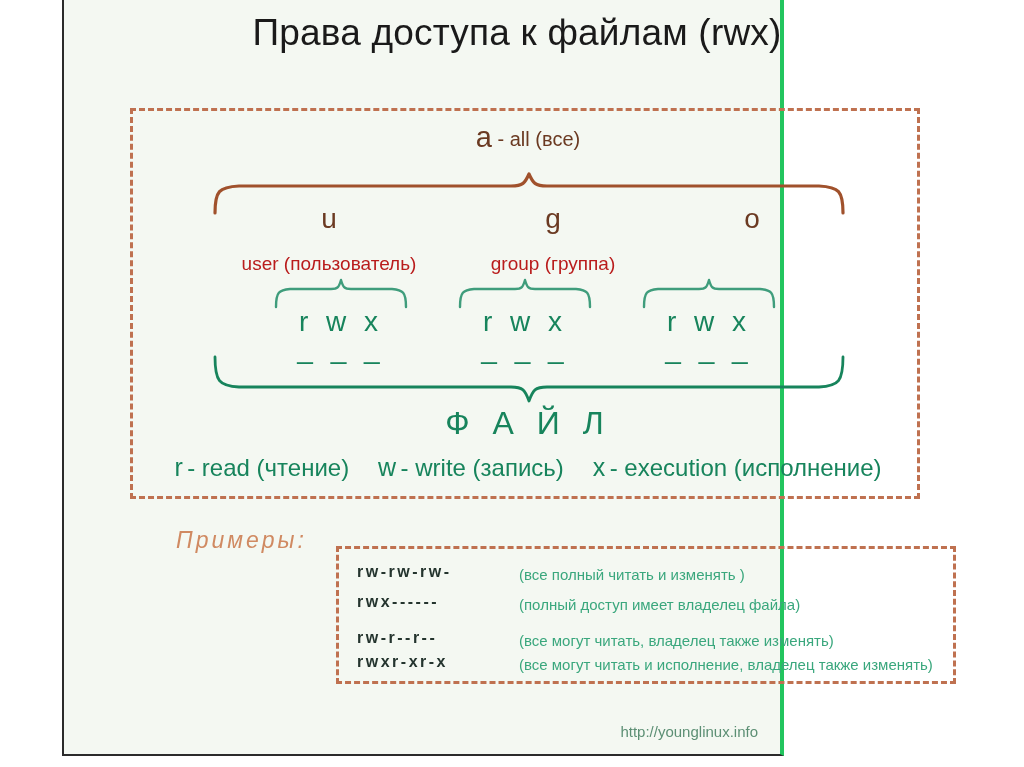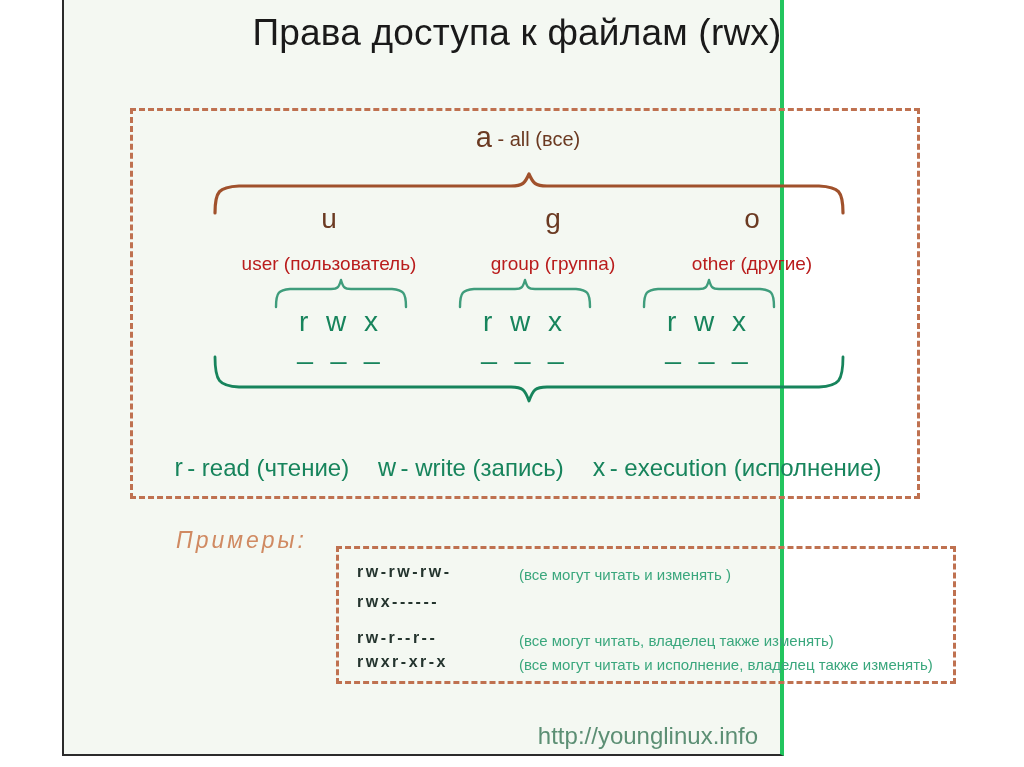--- a/index.html
+++ b/index.html
@@ -232,22 +232,22 @@
     top: 3px;
     font-size: 15px;
     color: #3aa77d;
     white-space: nowrap;
   }
 
   
   .footer-url {
     position: absolute;
     right: 22px;
-    bottom: 4px;
-    font-size: 24px;
+    bottom: 14px;
+    font-size: 15px;
     color: #5c8f74;
     white-space: nowrap;
   }
 
   svg { display: block; overflow: visible; }
 </style>
 </head>
 <body>
 
 <div id="stage">
@@ -271,21 +271,20 @@
 
       <div class="ugo-row">
         <div class="ugo-letter" style="left:78px;  width:236px;">u</div>
         <div class="ugo-letter" style="left:330px; width:180px;">g</div>
         <div class="ugo-letter" style="left:524px; width:190px;">o</div>
       </div>
 
       <div class="ugo-desc-row">
         <div class="ugo-desc" style="left:68px;  width:256px;">user (пользователь)</div>
         <div class="ugo-desc" style="left:328px; width:184px;">group (группа)</div>
-        <div class="ugo-desc" style="left:520px; width:198px;">other (другие)</div>
       </div>
 
       <div class="brace-small" style="left:140px; width:136px;">
         <svg width="136" height="28" viewBox="0 0 136 28" aria-hidden="true">
           <path d="M3,28 C3,13 6,11 17,10 L58,10 C65,10 66,8 68,1
                    C70,8 71,10 78,10 L119,10 C130,11 133,13 133,28" fill="none" stroke="#3f9d7c" stroke-width="2.4" stroke-linecap="round" stroke-linejoin="round"></path>
         </svg>
       </div>
       <div class="brace-small" style="left:324px; width:136px;">
         <svg width="136" height="28" viewBox="0 0 136 28" aria-hidden="true">
@@ -313,45 +312,47 @@
         <div class="rwx-dashes">_ _ _</div>
       </div>
 
       <div class="brace-bottom">
         <svg width="636" height="45" viewBox="0 0 636 45" aria-hidden="true">
           <path d="M4,0 C4,24 8,29 28,30 L300,30 C312,30 314,33 318,44
                    C322,33 324,30 336,30 L608,30 C628,29 632,24 632,0" fill="none" stroke="#17845c" stroke-width="2.8" stroke-linecap="round" stroke-linejoin="round"></path>
         </svg>
       </div>
 
+      <div class="file-label">Ф А Й Л</div>
 
       <div class="legend">
         <span class="lg-key">r</span>
         <span class="lg-txt">- read (чтение)</span>
         <span class="lg-sep"></span>
         <span class="lg-key">w</span>
         <span class="lg-txt">- write (запись)</span>
         <span class="lg-sep"></span>
         <span class="lg-key">x</span>
         <span class="lg-txt">- execution (исполнение)</span>
       </div>
 
     </div>
 
     <div class="examples-label">Примеры:</div>
 
     <div class="examples-box">
 
       <div class="ex-row" style="top:14px;">
         <div class="ex-perm">rw-rw-rw-</div>
-        <div class="ex-desc">(все могут читать и изменять )</div>
+        <div class="ex-desc">(все полный читать и изменять )</div>
       </div>
 
       <div class="ex-row" style="top:44px;">
         <div class="ex-perm">rwx------</div>
+        <div class="ex-desc">(полный доступ имеет владелец файла)</div>
       </div>
 
       <div class="ex-row" style="top:80px;">
         <div class="ex-perm">rw-r--r--</div>
         <div class="ex-desc">(все могут читать, владелец также изменять)</div>
       </div>
 
       <div class="ex-row" style="top:104px;">
         <div class="ex-perm">rwxr-xr-x</div>
         <div class="ex-desc">(все могут читать и исполнение, владелец также изменять)</div>

